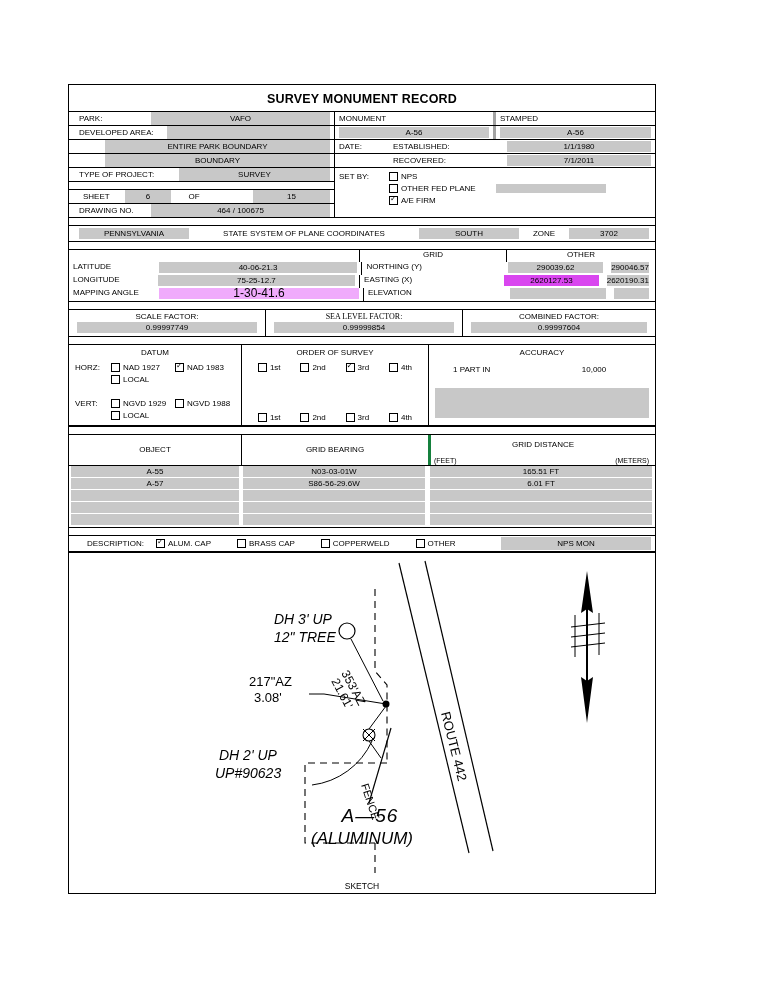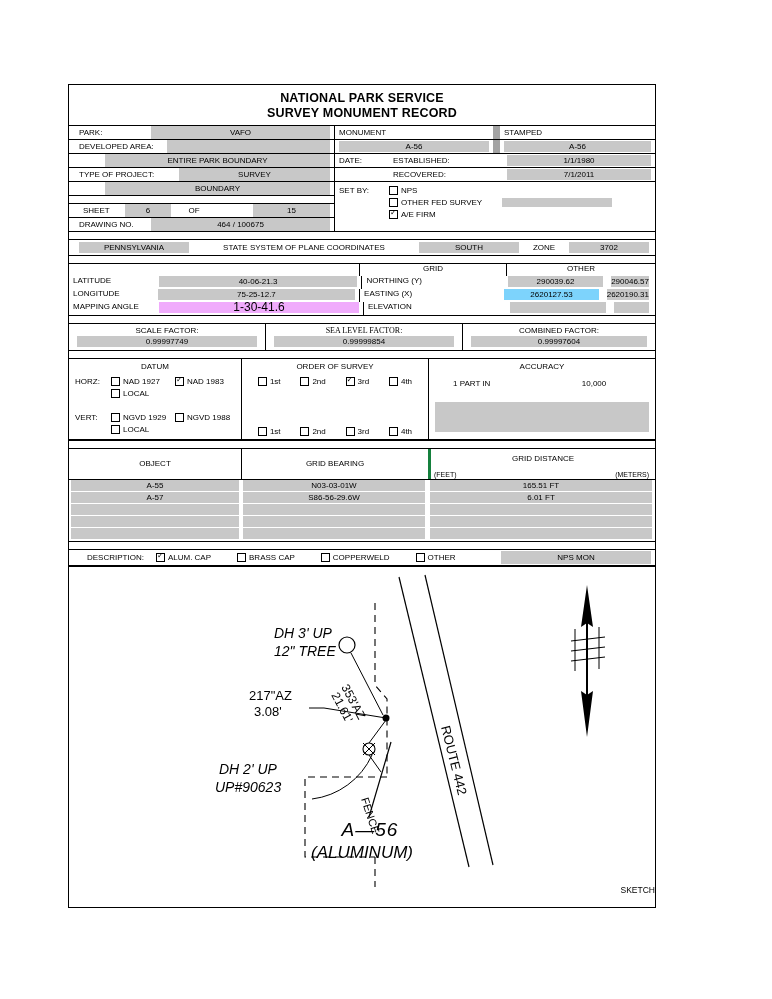--- a/index.html
+++ b/index.html
@@ -45,21 +45,21 @@
   }
   .row { display: flex; }
   .fill {
     background: #c8c8c8;
   }
   .lbl {
     font-size: 8px;
     padding: 2px 4px;
     white-space: nowrap;
   }
-  .br { border-right: 7px solid #a3a3a3; }
+  .br { border-right: 3px solid #a3a3a3; }
 
   
   .sec1 { display: flex; }
   .sec1-left { width: 265px; border-right: 1px solid #000; }
   .sec1-right { flex: 1; }
 
   .r-line { display: flex; align-items: stretch; height: 13px; }
   .r-line .lab {
     padding: 2px 0 0 10px;
     font-size: 8px;
@@ -106,24 +106,24 @@
     border-bottom: 1px solid #000;
   }
 
   .sketch-area {
     position: relative;
     height: 340px;
     border-top: 1px solid #000;
   }
   .sketch-label {
     position: absolute;
-    bottom: 12px;
+    bottom: 2px;
     left: 0;
     right: 0;
-    text-align: right;
+    text-align: center;
     font-size: 8.5px;
   }
   .desc-row {
     display: flex;
     align-items: center;
     height: 15px;
     border-bottom: 1px solid #000;
     padding-left: 18px;
     font-size: 8px;
   }
@@ -140,44 +140,43 @@
   }
   .sketch-svg { position: absolute; left: 0; top: 0; }
 </style>
 </head>
 <body>
 
 <div class="page">
   <div class="form">
 
     <div class="title-block">
-      <div class="title-line1">NATIONAL PARK SERVICE</div>
       <div class="title-line2">SURVEY MONUMENT RECORD</div>
     </div>
 
     <div class="sec1">
 
       <div class="sec1-left">
         <div class="r-line hr">
           <div class="lab" style="width:72px;">PARK:</div>
           <div class="grey" style="flex:1;margin-right:4px;">VAFO</div>
         </div>
         <div class="r-line hr">
           <div class="lab" style="width:88px;">DEVELOPED AREA:</div>
           <div class="grey" style="flex:1;margin-right:4px;"></div>
         </div>
         <div class="r-line hr">
           <div class="grey" style="flex:1;margin:0 4px 0 36px;">ENTIRE PARK BOUNDARY</div>
         </div>
         <div class="r-line hr">
+          <div class="grey" style="flex:1;margin:0 4px 0 36px;">BOUNDARY</div>
+        </div>
+        <div class="r-line hr">
           <div class="lab" style="width:100px;">TYPE OF PROJECT:</div>
           <div class="grey" style="flex:1;margin-right:4px;">SURVEY</div>
-        </div>
-        <div class="r-line hr">
-          <div class="grey" style="flex:1;margin:0 4px 0 36px;">BOUNDARY</div>
         </div>
         <div style="height:7px;" class="hr"></div>
         <div class="r-line hr">
           <div class="lab" style="width:42px;padding-left:14px;">SHEET</div>
           <div class="grey" style="width:46px;">6</div>
           <div class="lab" style="width:30px;text-align:center;padding-left:8px;">OF</div>
           <div class="grey" style="flex:1;margin-right:4px;margin-left:44px;">15</div>
         </div>
         <div class="r-line">
           <div class="lab" style="width:72px;">DRAWING NO.</div>
@@ -214,21 +213,21 @@
         </div>
         <div style="display:flex;padding:2px 0 2px 0;">
           <div class="lbl" style="width:46px;">SET BY:</div>
           <div style="flex:1;">
             <div class="cbrow">
               <span class="cb"></span>
               <span>NPS</span>
             </div>
             <div class="cbrow">
               <span class="cb"></span>
-              <span>OTHER FED SURVEY</span>
+              <span>OTHER FED PLANE</span>
               <span style="display:inline-block;background:#c8c8c8;height:9px;width:110px;margin-left:20px;"></span>
             </div>
             <div class="cbrow">
               <span class="cb checked"></span>
               <span>A/E FIRM</span>
             </div>
           </div>
         </div>
       </div>
     </div>
@@ -260,21 +259,21 @@
         <div style="width:96px;background:#c8c8c8;text-align:center;font-size:8px;height:11px;line-height:11px;">290039.62</div>
         <div style="width:8px;"></div>
         <div style="flex:1;background:#c8c8c8;text-align:center;font-size:8px;height:11px;line-height:11px;margin-right:6px;">290046.57</div>
       </div>
       <div class="row" style="height:13px;">
         <div style="width:86px;font-size:8px;padding-left:4px;">LONGITUDE</div>
         <div style="width:200px;background:#c8c8c8;text-align:center;font-size:8px;height:11px;line-height:11px;">75-25-12.7</div>
         <div style="width:4px;border-right:1px solid #000;"></div>
         <div style="width:86px;font-size:8px;padding-left:4px;">EASTING (X)</div>
         <div style="width:56px;"></div>
-        <div style="width:96px;background:#7dd3fc;text-align:center;font-size:8px;height:11px;line-height:11px;">2620127.53</div>
+        <div style="width:96px;background:#d946ef;text-align:center;font-size:8px;height:11px;line-height:11px;">2620127.53</div>
         <div style="width:8px;"></div>
         <div style="flex:1;background:#c8c8c8;text-align:center;font-size:8px;height:11px;line-height:11px;margin-right:6px;">2620190.31</div>
       </div>
       <div class="row" style="height:13px;">
         <div style="width:86px;font-size:8px;padding-left:4px;">MAPPING ANGLE</div>
         <div style="width:200px;background:#f0abfc;text-align:center;font-size:12px;height:11px;line-height:11px;">1-30-41.6</div>
         <div style="width:4px;border-right:1px solid #000;"></div>
         <div style="width:86px;font-size:8px;padding-left:4px;">ELEVATION</div>
         <div style="width:56px;"></div>
         <div style="width:96px;background:#c8c8c8;text-align:center;font-size:8px;height:11px;line-height:11px;"></div>

